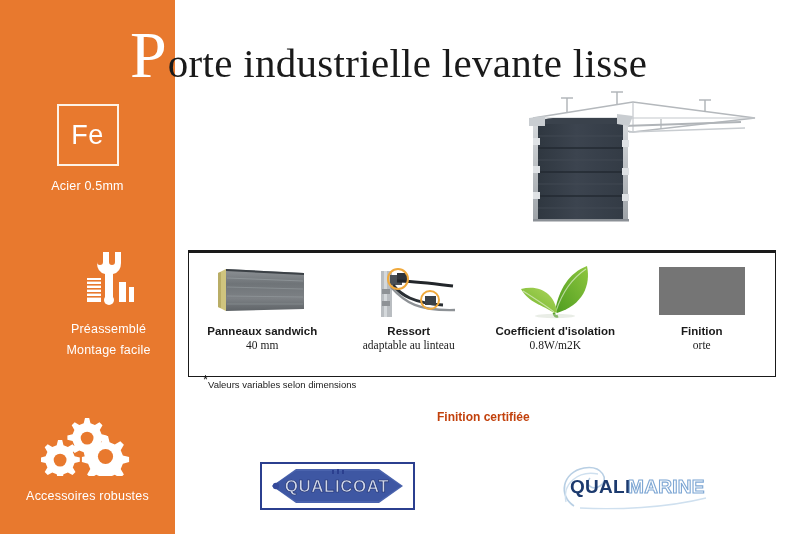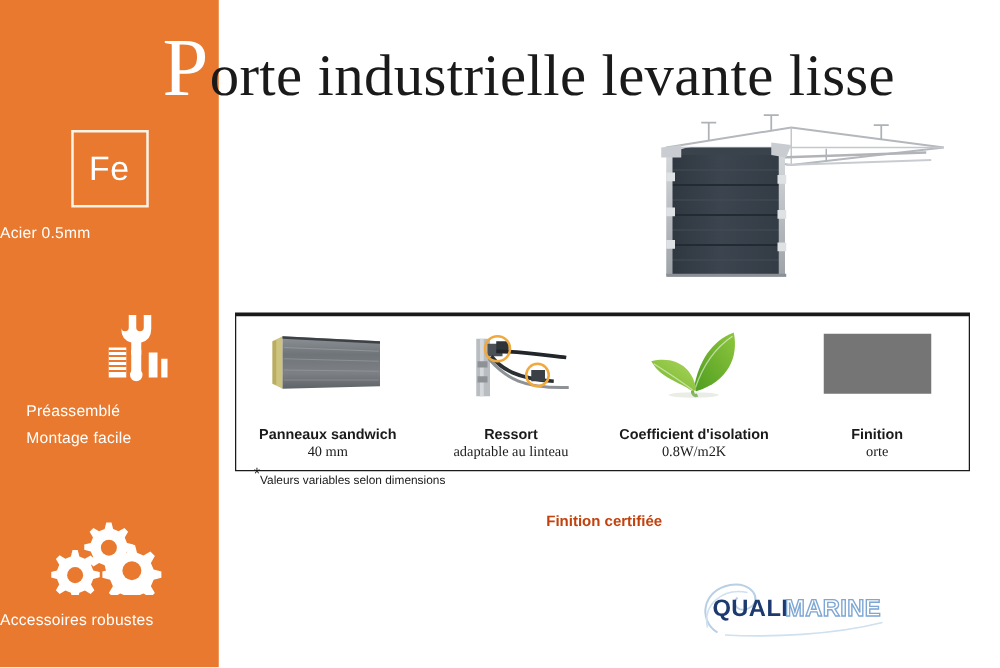--- a/index.html
+++ b/index.html
@@ -23,21 +23,21 @@
     position: absolute;
     left: 0;
     top: 0;
     width: 175px;
     height: 534px;
     background: #e8792e;
   }
   .side-block {
     position: absolute;
     width: 175px;
-    text-align: left;
+    text-align: center;
     color: #ffffff;
   }
   .side-block .label {
     font-size: 12.5px;
     letter-spacing: .2px;
     line-height: 21px;
     color: #ffffff;
     font-family: "Liberation Sans", sans-serif;
   }
 
@@ -78,21 +78,21 @@
   }
   .title-initial {
     font-family: "Liberation Serif", serif;
     font-size: 66px;
     line-height: 1;
     color: #ffffff;
     font-weight: 400;
   }
   .title-rest {
     font-family: "Liberation Serif", serif;
-    font-size: 47px;
+    font-size: 41px;
     line-height: 1;
     color: #1a1a1a;
     font-weight: 400;
     letter-spacing: .3px;
     margin-left: 1px;
   }
 
   
   .hero {
     position: absolute;
@@ -126,21 +126,21 @@
   .feature .fig {
     height: 64px;
     display: flex;
     align-items: center;
     justify-content: center;
   }
   .feature .f-title {
     font-size: 11.5px;
     font-weight: bold;
     color: #1a1a1a;
-    margin-top: 19px;
+    margin-top: 2px;
     text-align: center;
     font-family: "Liberation Sans", sans-serif;
   }
   .feature .f-sub {
     font-size: 11.5px;
     color: #1a1a1a;
     margin-top: 2px;
     text-align: center;
     font-family: Liberation Serif, serif;
   }
@@ -412,20 +412,35 @@
       <div class="f-sub">orte</div>
     </div>
   </div>
 
   <div class="footnote">
     <span class="star">*</span><span>Valeurs variables selon dimensions</span>
   </div>
 
   <div class="certified">Finition certifiée</div>
 
+  <div class="qualicoat">
+    <svg width="151" height="44" viewBox="0 0 151 44" aria-hidden="true">
+
+      <polygon points="10,22 34,5 117,5 141,22 117,39 34,39" fill="#4a63ad"></polygon>
+      <polygon points="10,22 34,7 117,7 139,22 117,37 34,37" fill="#3e57a3"></polygon>
+
+      <circle cx="14" cy="22" r="3.2" fill="#34499a"></circle>
+
+      <text x="75" y="28" text-anchor="middle" font-family="Liberation Sans, sans-serif" font-size="17" font-weight="bold" fill="#cfd6e8" stroke="#223270" stroke-width="0.7" letter-spacing="0.5">QUALICOAT</text>
+
+      <rect x="70" y="6" width="2" height="4" fill="#2b3f8f"></rect>
+      <rect x="75" y="5" width="2" height="5" fill="#2b3f8f"></rect>
+      <rect x="80" y="6" width="2" height="4" fill="#2b3f8f"></rect>
+    </svg>
+  </div>
 
   <div class="qualimarine">
     <svg width="165" height="48" viewBox="0 0 165 48" aria-hidden="true">
 
       <path d="M18 44 C 2 34, 6 10, 28 6 C 46 3, 54 18, 44 24 C 36 29, 28 22, 34 16" stroke="#b8cfe4" stroke-width="1.6" fill="none"></path>
       <path d="M10 40 C 6 22, 22 8, 42 12" stroke="#cfe0ef" stroke-width="1.3" fill="none"></path>
       <path d="M24 46 C 60 48, 110 46, 150 36" stroke="#cfe0ef" stroke-width="1.3" fill="none"></path>
 
       <text x="14" y="31" font-family="Liberation Sans, sans-serif" font-size="19" font-weight="bold" fill="#1c3a6e" letter-spacing="0.3">QUALI</text>
       <text x="72" y="31" font-family="Liberation Sans, sans-serif" font-size="19" font-weight="bold" fill="#ffffff" stroke="#7ea7d4" stroke-width="1.1" letter-spacing="0.3">MARINE</text>

